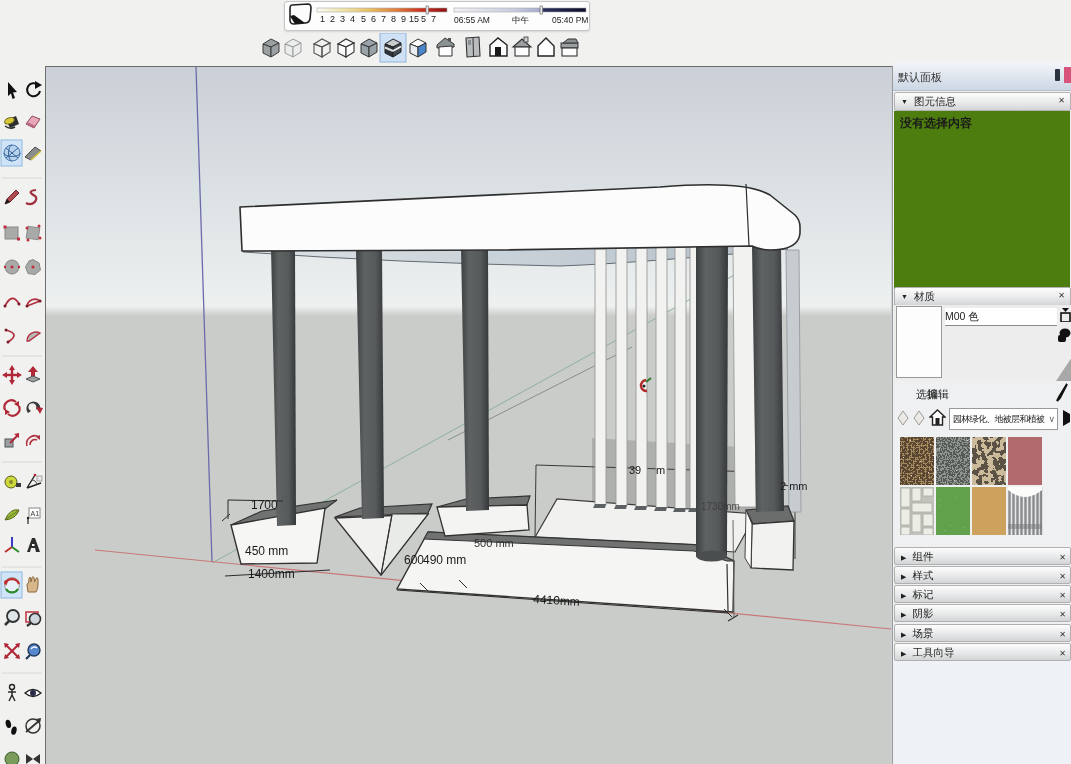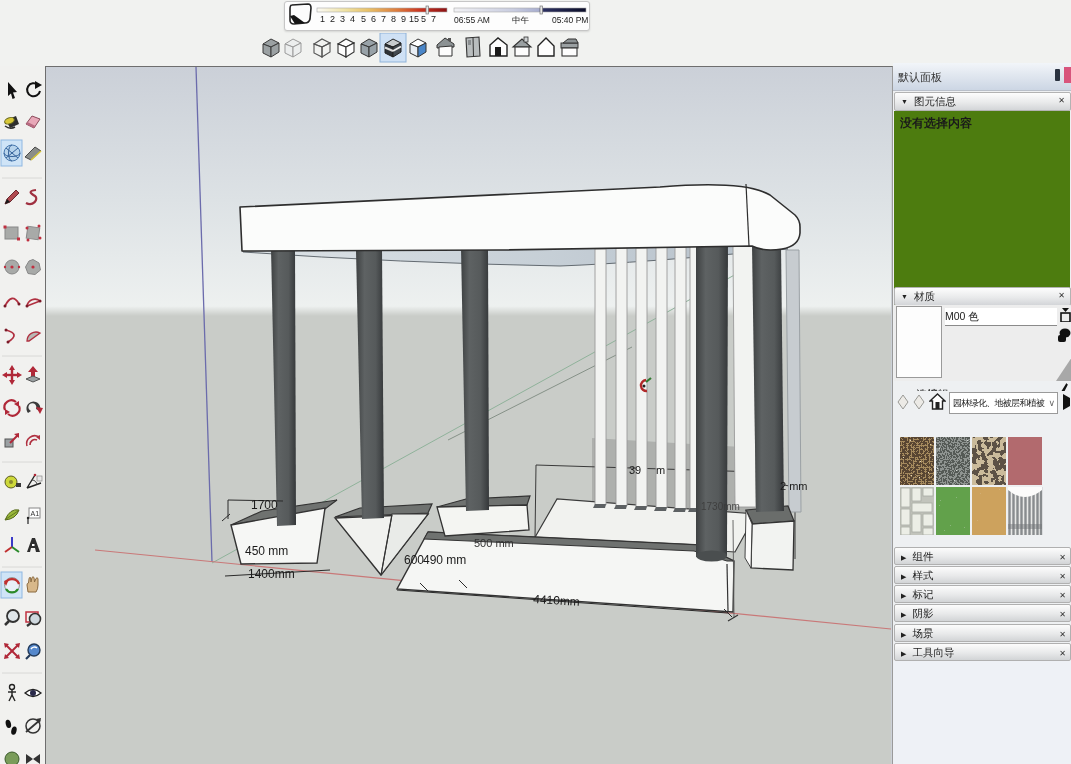--- a/index.html
+++ b/index.html
@@ -507,21 +507,21 @@
     <div class="abs" style="left:1px;top:318px;width:176px;height:26px;background:#eef0f2">
       <div class="abs" style="left:22px;top:6px;font-size:11px;color:#222">选择</div>
       <div class="abs" style="left:33px;top:6px;font-size:11px;color:#222">编辑</div>
       <div class="abs" style="left:160px;top:2px;width:14px;height:20px">
         <svg width="14" height="20">
             <path d="M13 1 L5 14 L3 18 L6 15 Z" fill="#111" stroke="#111" stroke-width="2"></path>
           </svg>
       </div>
     </div>
 
-    <div class="abs" style="left:1px;top:328px;width:176px;height:26px;background:#eef0f2">
+    <div class="abs" style="left:1px;top:344px;width:176px;height:26px;background:#eef0f2">
       <svg class="abs" style="left:2px;top:3px" width="14" height="17">
           <path d="M7 1 L12 8 L7 15 L2 8 Z" fill="#eceae6" stroke="#9a9a96"></path>
         </svg>
       <svg class="abs" style="left:18px;top:3px" width="14" height="17">
           <path d="M7 1 L12 8 L7 15 L2 8 Z" fill="#eceae6" stroke="#9a9a96"></path>
         </svg>
       <svg class="abs" style="left:35px;top:2px" width="17" height="18">
           <path d="M8.5 1 L16 8 L13.5 8 L13.5 16 L3.5 16 L3.5 8 L1 8 Z" fill="#fff" stroke="#222" stroke-width="1.4"></path>
           <rect x="6.5" y="9" width="4" height="7" fill="#222"></rect>
         </svg>

